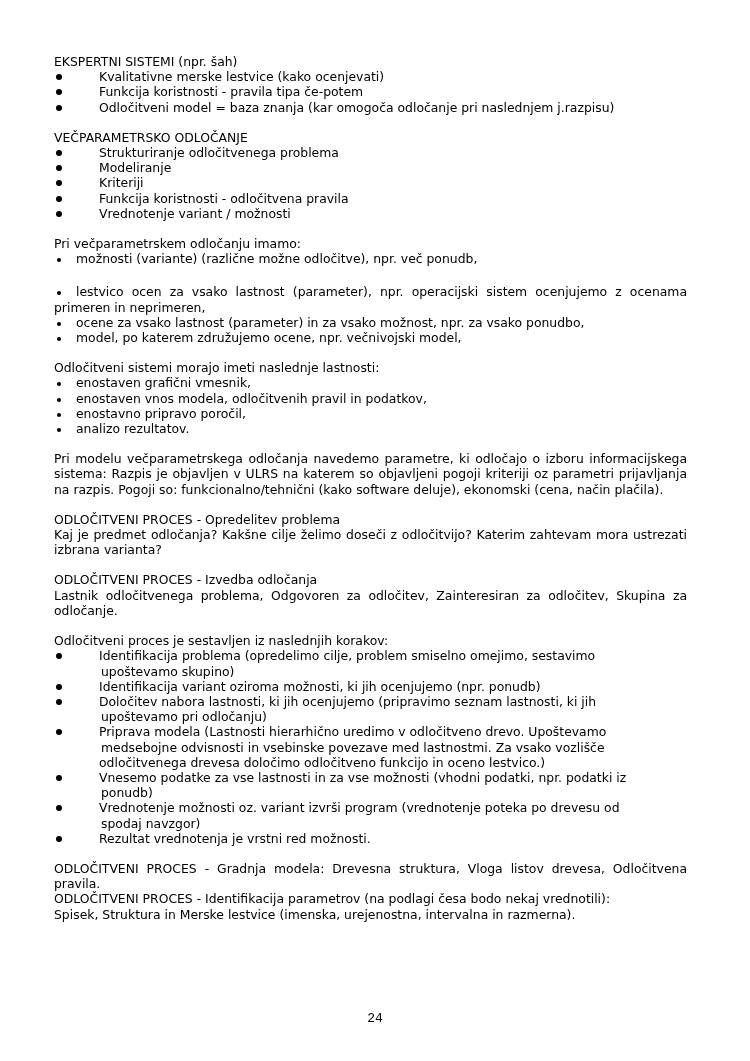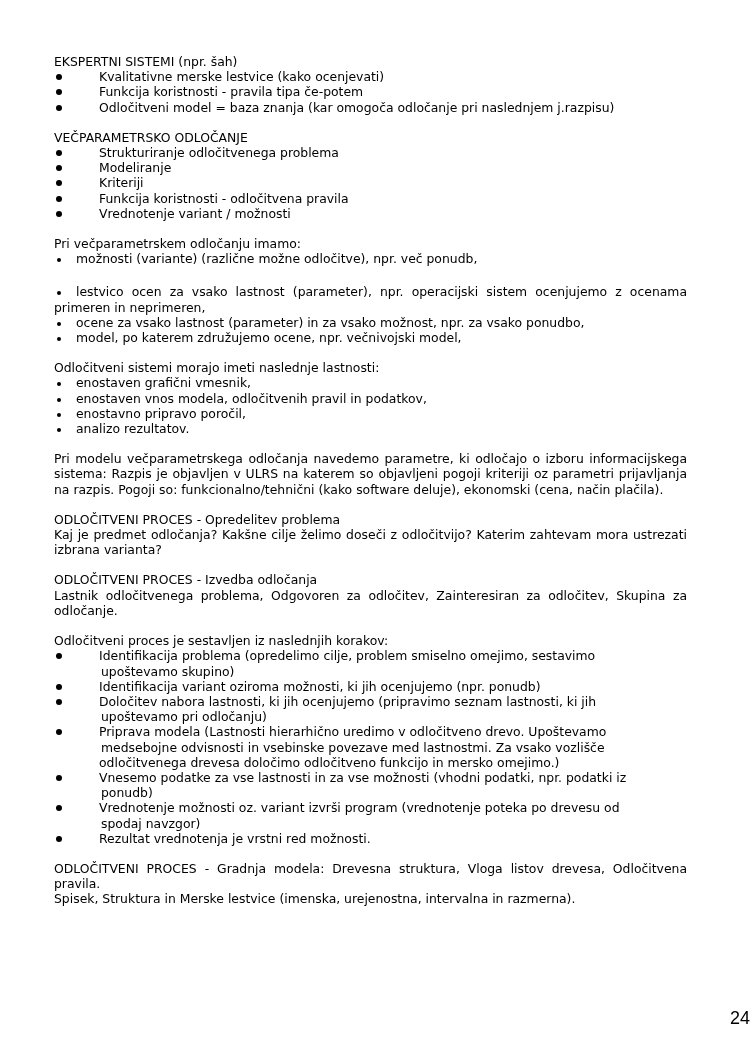--- a/index.html
+++ b/index.html
@@ -13,22 +13,22 @@
     .big li { position: relative; padding-left: 45px; }
     .big li .dot { position: absolute; left: 2px; top: 5px; width: 6px; height: 6px; border-radius: 50%; background: #000; }
     .small li { position: relative; padding-left: 22px; }
     .small li .dot { position: absolute; left: 3px; top: 7px; width: 4px; height: 4px; border-radius: 50%; background: #000; }
     .small li.wrap { padding-left: 0; text-indent: 22px; margin-top: 18px; }
     .small li.wrap .dot { left: 3px; }
     .steps li { position: relative; padding-left: 45px; }
     .steps li .dot { position: absolute; left: 2px; top: 5px; width: 6px; height: 6px; border-radius: 50%; background: #000; }
     .steps li .cont { display: block; padding-left: 2px; }
     b { font-weight: normal; }
-    .pagenum { position: absolute; left: 0; width: 750px; top: 1011px; text-align: right;
-               font-family: Liberation Sans, sans-serif; font-size: 18px; }
+    .pagenum { position: absolute; left: 0; width: 750px; top: 1011px; text-align: center;
+               font-family: Liberation Mono, monospace; font-size: 13px; }
   </style>
 </head>
 <body>
 
 <div class="page">
 
   <p><b>EKSPERTNI SISTEMI</b><span> (npr. šah)</span></p>
   <ul class="big">
     <li><span class="dot"></span><span>Kvalitativne merske lestvice (kako ocenjevati)</span></li>
     <li><span class="dot"></span><span>Funkcija koristnosti - pravila tipa če-potem</span></li>
@@ -73,25 +73,26 @@
 
   <p><b>ODLOČITVENI PROCES - Izvedba odločanja</b></p>
   <p class="justify">Lastnik odločitvenega problema, Odgovoren za odločitev, Zainteresiran za odločitev, Skupina za odločanje.</p>
   <div class="gap"></div>
 
   <p><span>Odločitveni proces je </span><b>sestavljen</b><span> iz naslednjih korakov:</span></p>
   <ul class="steps">
     <li><span class="dot"></span><b>Identifikacija problema</b><span> (opredelimo cilje, problem smiselno omejimo, sestavimo</span><span class="cont">upoštevamo skupino)</span></li>
     <li><span class="dot"></span><b>Identifikacija variant oziroma</b><span> možnosti, ki jih ocenjujemo (npr. ponudb)</span></li>
     <li><span class="dot"></span><b>Določitev nabora lastnosti</b><span>, ki jih  ocenjujemo (pripravimo seznam lastnosti, ki jih</span><span class="cont">upoštevamo pri odločanju)</span></li>
-    <li><span class="dot"></span><b>Priprava modela</b><span> (Lastnosti hierarhično uredimo v odločitveno drevo. Upoštevamo</span><span class="cont">medsebojne odvisnosti in vsebinske povezave med lastnostmi. Za vsako vozlišče</span><span class="cont" style="padding-left:0"><span>odločitvenega drevesa določimo </span><b>odločitveno funkcijo</b><span> in mersko omejimo.)</span></span></li>
+    <li><span class="dot"></span><b>Priprava modela</b><span> (Lastnosti hierarhično uredimo v odločitveno drevo. Upoštevamo</span><span class="cont">medsebojne odvisnosti in vsebinske povezave med lastnostmi. Za vsako vozlišče</span><span class="cont" style="padding-left:0"><span>odločitvenega drevesa določimo </span><b>odločitveno funkcijo</b><span> in oceno lestvico.)</span></span></li>
     <li><span class="dot"></span><b>Vnesemo podatke</b><span> za vse lastnosti in za vse možnosti (vhodni podatki, npr. podatki iz</span><span class="cont">ponudb)</span></li>
     <li><span class="dot"></span><b>Vrednotenje</b><span> možnosti oz. variant izvrši program (vrednotenje poteka po drevesu od</span><span class="cont">spodaj navzgor)</span></li>
     <li><span class="dot"></span><b>Rezultat</b><span> vrednotenja je vrstni red možnosti.</span></li>
   </ul>
   <div class="gap"></div>
 
   <p class="justify"><b>ODLOČITVENI PROCES - Gradnja modela:</b><span> Drevesna struktura, Vloga listov drevesa, Odločitvena pravila.</span></p>
 
+  <p><b>ODLOČITVENI PROCES - Identifikacija parametrov</b><span> (na podlagi česa bodo nekaj vrednotili)</span><b>:</b></p>
   <p>Spisek, Struktura in Merske lestvice (imenska, urejenostna, intervalna in razmerna).</p>
 </div>
 
 <div class="pagenum">24</div>
 
 </body></html>

